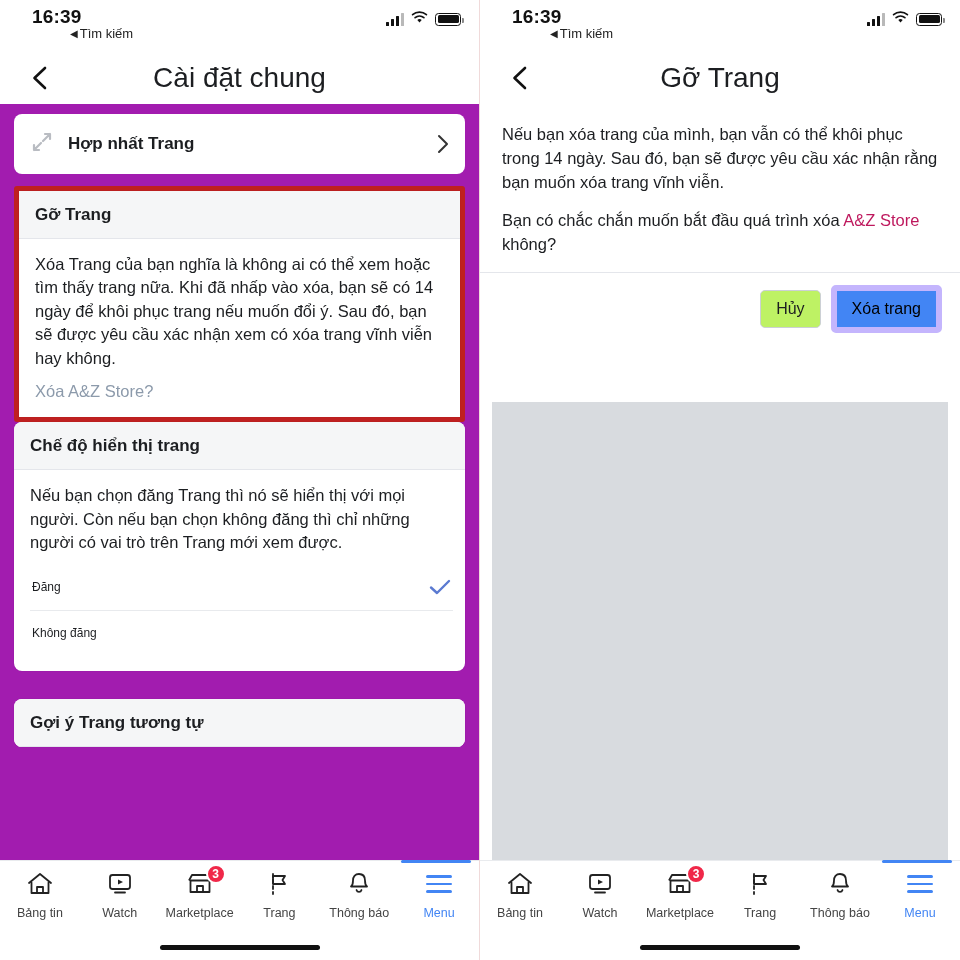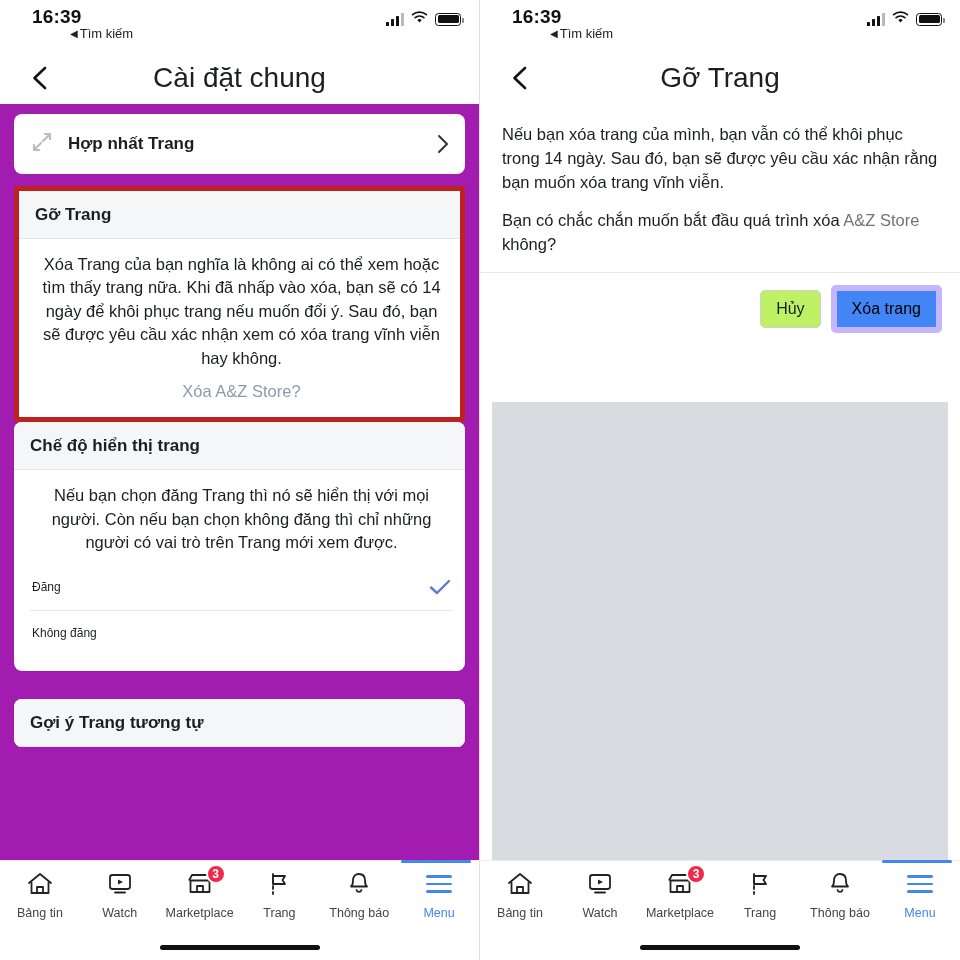--- a/index.html
+++ b/index.html
@@ -46,21 +46,21 @@
   .scroll-body { position: relative; height: 808px; background: #a21caf; padding: 0 14px; }
   .left-body-pad { height: 10px; }
 
   .card { background: #fff; border-radius: 8px; overflow: hidden; box-shadow: 0 0 0 1px rgba(0,0,0,.02); }
   .card + .card { margin-top: 28px; }
   .card-head {
     background: #f5f6f7; padding: 14px 16px 13px 16px;
     font-size: 17px; font-weight: 700; color: #1c1e21;
     border-bottom: 1px solid #e4e6eb;
   }
-  .card-body { padding: 14px 12px 16px 16px; text-align: center; }
+  .card-body { padding: 14px 12px 16px 16px; }
   .card-para { font-size: 16.5px; line-height: 1.42; color: #1c1e21; }
   .card-link { display: block; margin-top: 12px; font-size: 16.5px; color: #8c9aab; }
 
   
   .merge-row {
     display: flex; align-items: center; gap: 14px;
     background: #fff; border-radius: 8px; padding: 16px 16px;
     cursor: pointer; position: relative;
   }
   .merge-row .label { font-size: 17px; font-weight: 700; color: #1c1e21; flex: 1; }
@@ -82,21 +82,21 @@
     cursor: pointer;
   }
   .opt-row + .opt-row { border-top: 1px solid #e8eaed; }
   .check { width: 22px; height: 16px; }
 
   
   .right-body { position: relative; height: 808px; background: #fff; }
   .dlg-text { padding: 18px 22px 0 22px; }
   .dlg-p { font-size: 16.5px; line-height: 1.46; color: #1c1e21; }
   .dlg-p + .dlg-p { margin-top: 14px; }
-  .dlg-em { color: #737373; }
+  .dlg-em { color: #be185d; }
   .dlg-actions {
     margin-top: 16px; padding: 12px 18px 14px 18px;
     border-top: 1px solid #e4e6eb;
     display: flex; justify-content: flex-end; align-items: center; gap: 10px;
   }
   .btn { font-size: 16px; border-radius: 5px; padding: 8px 15px; cursor: pointer; line-height: 1.2; }
   .btn-cancel { background: #bef264; border: 1px solid #ccd0d5; color: #1c1e21; }
   .btn-primary { background: #4285f4; border: 6px solid #c4b5fd; color: #000000; }
   .gray-fill { position: absolute; left: 12px; right: 12px; top: 298px; bottom: 0; background: #d8dbdf; }
 

